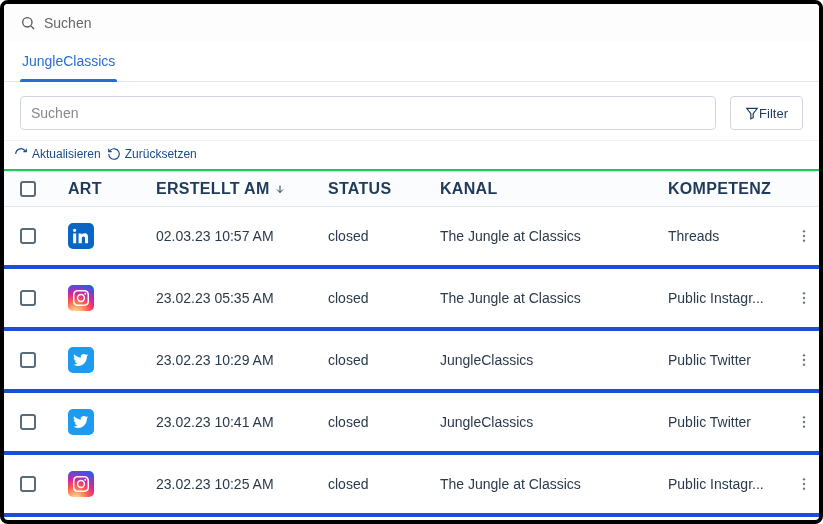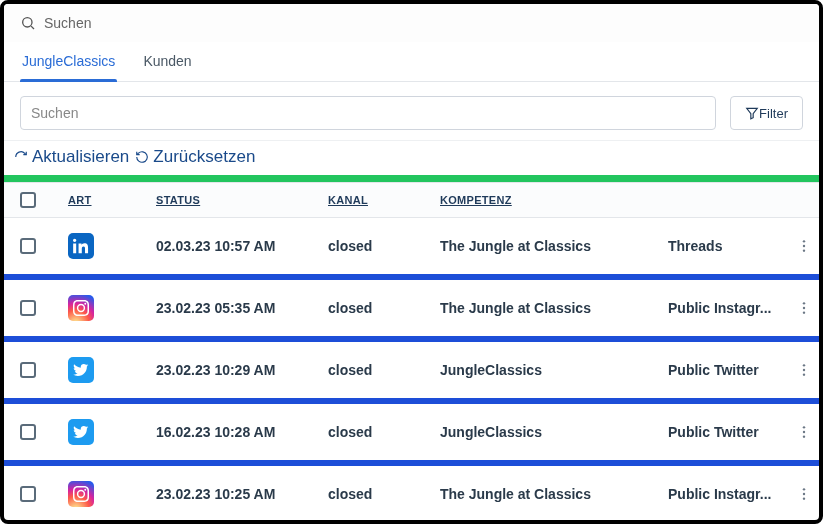--- a/index.html
+++ b/index.html
@@ -87,60 +87,58 @@
     cursor: pointer;
     font-size: 13px;
   }
   .btn .icon { width: 14px; height: 14px; color: #1f3a5a; }
   .actions-row {
     padding: 6px 10px 8px 10px;
     display: flex;
     align-items: flex-end;
     gap: 6px;
     color: #1a4a8a;
-    font-size: 17px;
-    border-bottom: 7px solid #22c55e;
+    font-size: 12px;
+    border-bottom: 2px solid #22c55e;
   }
   .link-btn {
     display: flex; align-items: center; gap: 4px;
     color: #1a4a8a;
     cursor: pointer;
   }
   .link-btn .icon { width: 14px; height: 14px; }
   .table-head {
     display: grid;
     grid-template-columns: 48px 88px 172px 112px 228px 116px 40px;
     align-items: center;
     height: 36px;
     border-top: 1px solid #e3e6ea;
     border-bottom: 1px solid #e3e6ea;
     background: #fbfcfd;
     padding: 0 8px 0 16px;
   }
   .th {
-    font-size: 11px;
+    font-size: 16px;
     font-weight: 700;
     color: #1f3a5a;
     letter-spacing: 0.3px;
     text-transform: uppercase;
     display: flex;
     align-items: center;
     gap: 4px;
     white-space: nowrap;
-    text-decoration: underline;
   }
   .th .sort-icon { width: 12px; height: 12px; }
   .row {
     display: grid;
     grid-template-columns: 48px 88px 172px 112px 228px 116px 40px;
     align-items: center;
     height: 62px;
-    border-bottom: 6px solid #1d4ed8;
+    border-bottom: 4px solid #1d4ed8;
     padding: 0 22px 0 16px;
-    font-weight: bold;
   }
   .cell { font-size: 14px; color: #2a3a4a; white-space: nowrap; overflow: hidden; text-overflow: ellipsis; }
   .checkbox {
     width: 16px; height: 16px;
     border: 2px solid #5a6b7a;
     border-radius: 3px;
     background: #fff;
     cursor: pointer;
   }
   .checkbox.header { border-color: #5a6b7a; }
@@ -174,21 +172,20 @@
   <div class="top-search">
     <svg class="icon" viewBox="0 0 24 24" fill="none" stroke="currentColor" stroke-width="2">
         <circle cx="11" cy="11" r="7"></circle>
         <line x1="21" y1="21" x2="16.65" y2="16.65"></line>
       </svg>
     <span class="placeholder">Suchen</span>
   </div>
 
   <div class="tabs">
     <div class="tab active"><span>JungleClassics</span></div>
-    <div class="tab"><span>Kunden</span></div>
   </div>
 
   <div class="toolbar">
     <input class="search-input" type="text" placeholder="Suchen" style="">
     <div class="btn">
       <svg class="icon" viewBox="0 0 24 24" fill="none" stroke="currentColor" stroke-width="2">
           <polygon points="3 4 21 4 14 13 14 20 10 22 10 13 3 4"></polygon>
         </svg>
       <span>Filter</span>
     </div>
@@ -212,20 +209,27 @@
   </div>
 
   <div class="table-head">
     <div class="head-slot-check">
         <div class="checkbox header"></div>
       </div>
     <div class="th">
         <span>ART</span>
       </div>
     <div class="th">
+      <span>ERSTELLT AM</span>
+      <svg class="sort-icon" viewBox="0 0 24 24" fill="none" stroke="currentColor" stroke-width="2">
+          <line x1="12" y1="5" x2="12" y2="19"></line>
+          <polyline points="6 13 12 19 18 13"></polyline>
+        </svg>
+    </div>
+    <div class="th">
         <span>STATUS</span>
       </div>
     <div class="th">
         <span>KANAL</span>
       </div>
     <div class="th">
         <span>KOMPETENZ</span>
       </div>
     <div></div>
   </div>
@@ -304,21 +308,21 @@
         <div>
           <div class="checkbox"></div>
         </div>
         <div>
           <div class="art-icon art-twitter">
             <svg viewBox="0 0 24 24">
               <path d="M23 4.9c-.8.4-1.7.6-2.6.8.9-.6 1.6-1.4 2-2.5-.9.5-1.9.9-2.9 1.1C18.6 3.4 17.4 3 16.1 3c-2.5 0-4.5 2-4.5 4.5 0 .4 0 .7.1 1C7.7 8.3 4.1 6.4 1.7 3.5c-.4.7-.6 1.4-.6 2.3 0 1.6.8 3 2 3.8-.7 0-1.4-.2-2-.6v.1c0 2.2 1.6 4 3.6 4.5-.4.1-.8.2-1.2.2-.3 0-.6 0-.8-.1.6 1.8 2.3 3.1 4.3 3.2C5.4 18.2 3.4 19 1.2 19c-.4 0-.8 0-1.2-.1C2.1 20.3 4.6 21 7.3 21c8.7 0 13.5-7.2 13.5-13.5v-.6c.9-.7 1.7-1.5 2.2-2z"></path>
             </svg>
           </div>
         </div>
-        <div class="cell">16.02.23 10:28 AM</div>
+        <div class="cell">23.02.23 10:41 AM</div>
         <div class="cell">closed</div>
         <div class="cell">JungleClassics</div>
         <div class="cell">Public Twitter</div>
         <div class="kebab">
           <svg viewBox="0 0 24 24">
             <circle cx="12" cy="5" r="1.8"></circle>
             <circle cx="12" cy="12" r="1.8"></circle>
             <circle cx="12" cy="19" r="1.8"></circle>
           </svg>
         </div>

